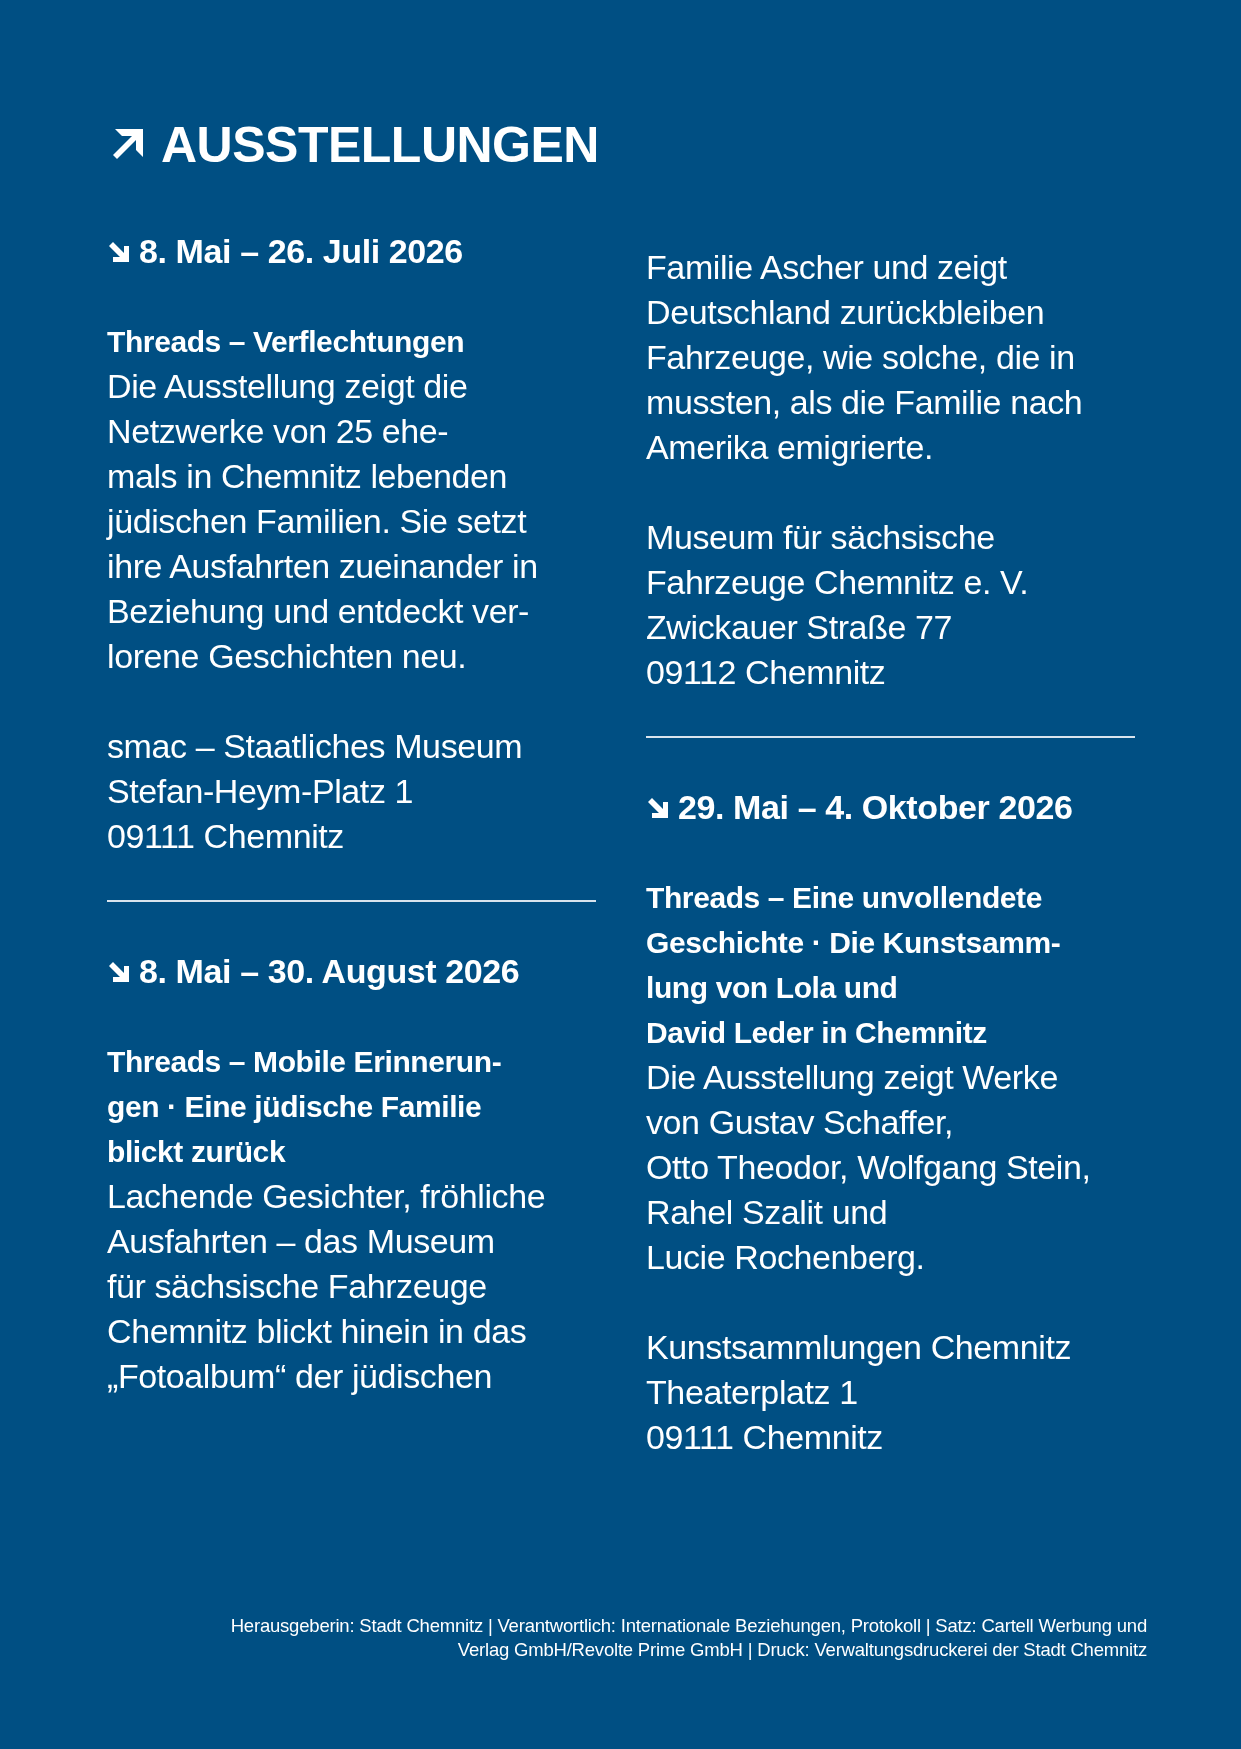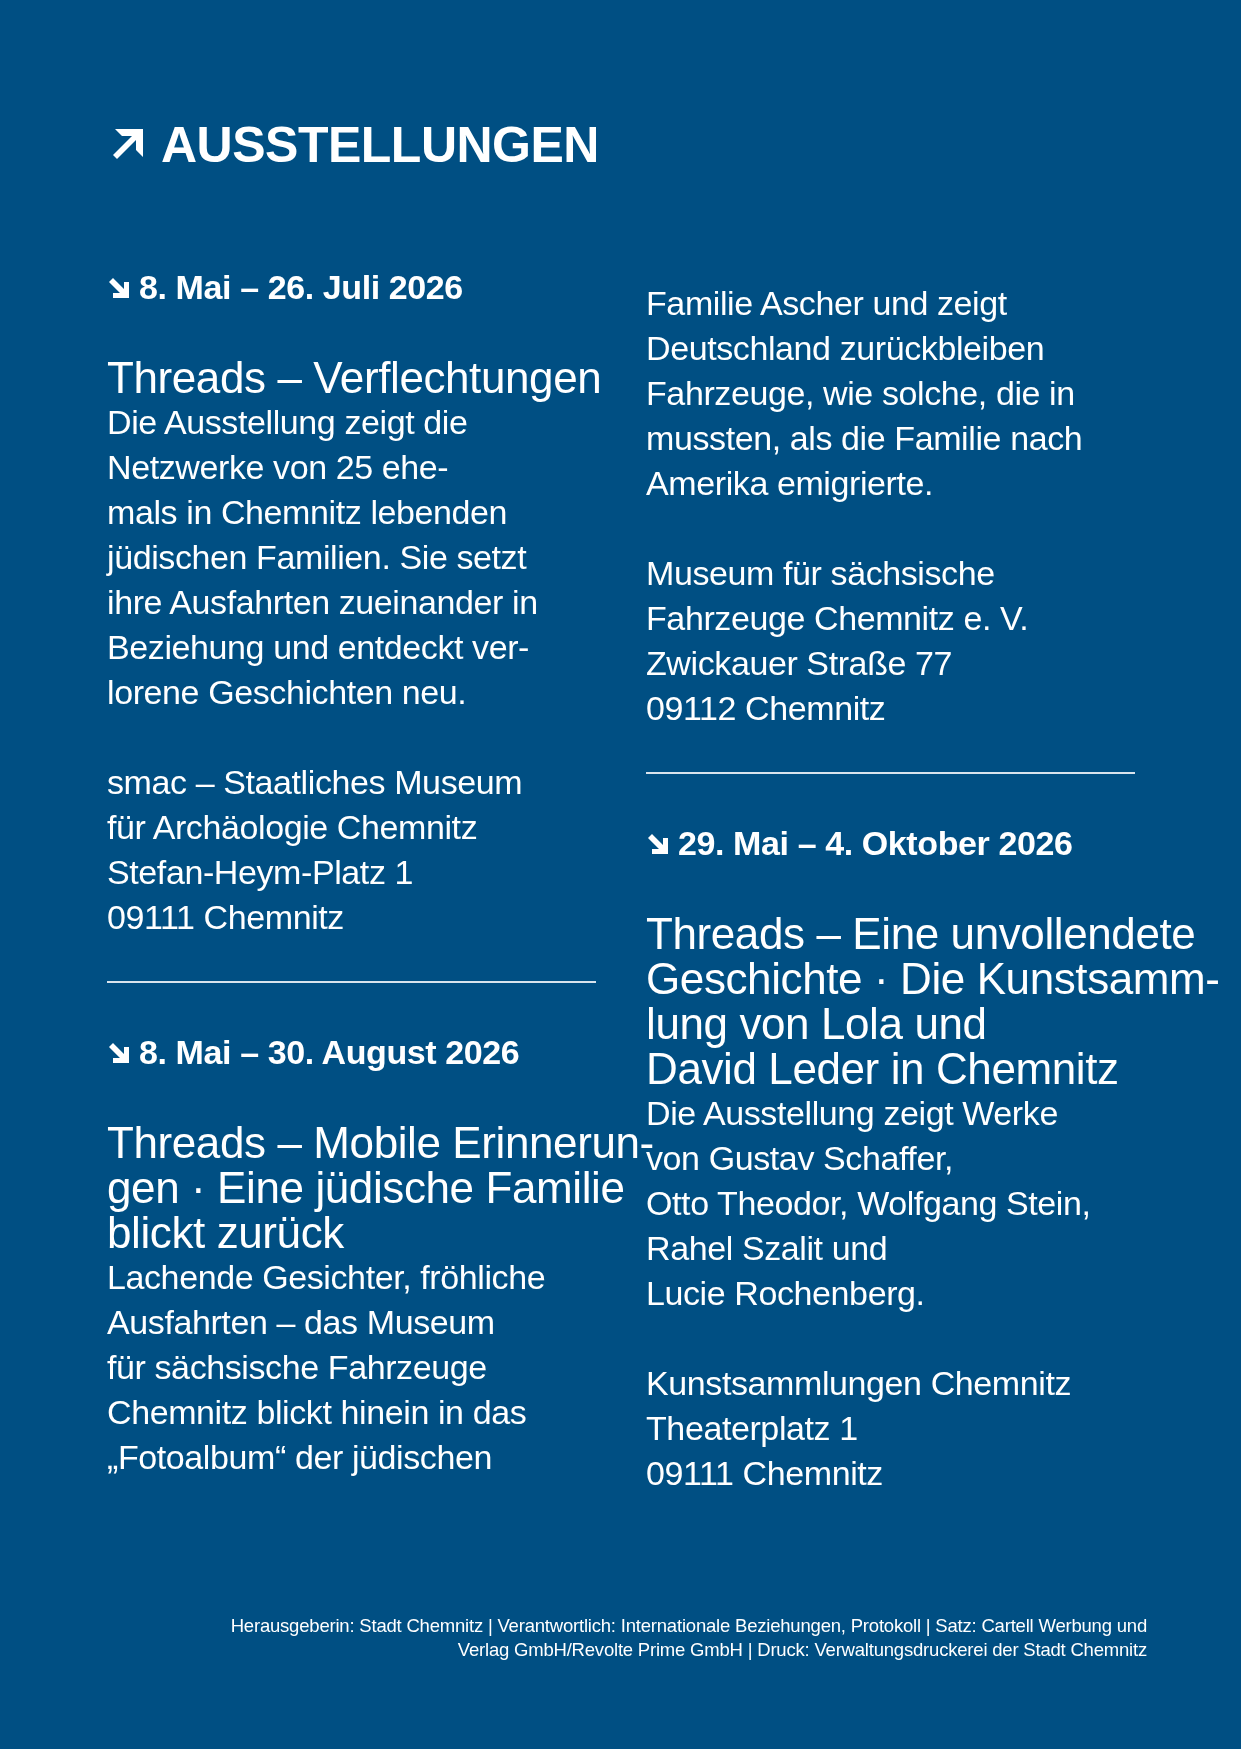--- a/index.html
+++ b/index.html
@@ -28,41 +28,41 @@
       align-items: center;
       gap: 14px;
       font-weight: bold;
       font-size: 50px;
       letter-spacing: -0.5px;
       line-height: 1;
     }
     .title svg { width: 40px; height: 40px; display: block; }
     .col {
       position: absolute;
-      top: 265px;
+      top: 229px;
       width: 500px;
       font-size: 34px;
       line-height: 45px;
       letter-spacing: -0.4px;
     }
     .col-left { left: 107px; }
     .col-right { left: 646px; margin-top: 16px; }
     .date {
       display: flex;
       align-items: center;
       gap: 8px;
       font-weight: bold;
       font-size: 34px;
       height: 45px;
     }
     .date svg { width: 24px; height: 24px; display: block; }
     .gap { height: 45px; }
     .heading {
-      font-weight: normal;
-      font-size: 44px;
+      font-weight: bold;
+      font-size: 30px;
     }
     .line { display: block; white-space: nowrap; }
     .italic { }
     .divider {
       width: 489px;
       height: 0;
       border-top: 2px solid #d9e4ee;
       margin: 41px 0 0 0;
     }
     .after-divider { height: 47px; }
@@ -112,21 +112,20 @@
         <span class="line">Netzwerke von 25 ehe-</span>
         <span class="line">mals in Chemnitz lebenden</span>
         <span class="line">jüdischen Familien. Sie setzt</span>
         <span class="line">ihre Ausfahrten zueinander in</span>
         <span class="line">Beziehung und entdeckt ver-</span>
         <span class="line">lorene Geschichten neu.</span>
       </div>
       <div class="gap"></div>
       <div class="italic">
         <span class="line">smac – Staatliches Museum</span>
-        <span class="line">für Archäologie Chemnitz</span>
         <span class="line">Stefan-Heym-Platz 1</span>
         <span class="line">09111 Chemnitz</span>
       </div>
     </div>
 
     <div class="divider"></div>
     <div class="after-divider"></div>
 
     <div>
       <div class="date">

